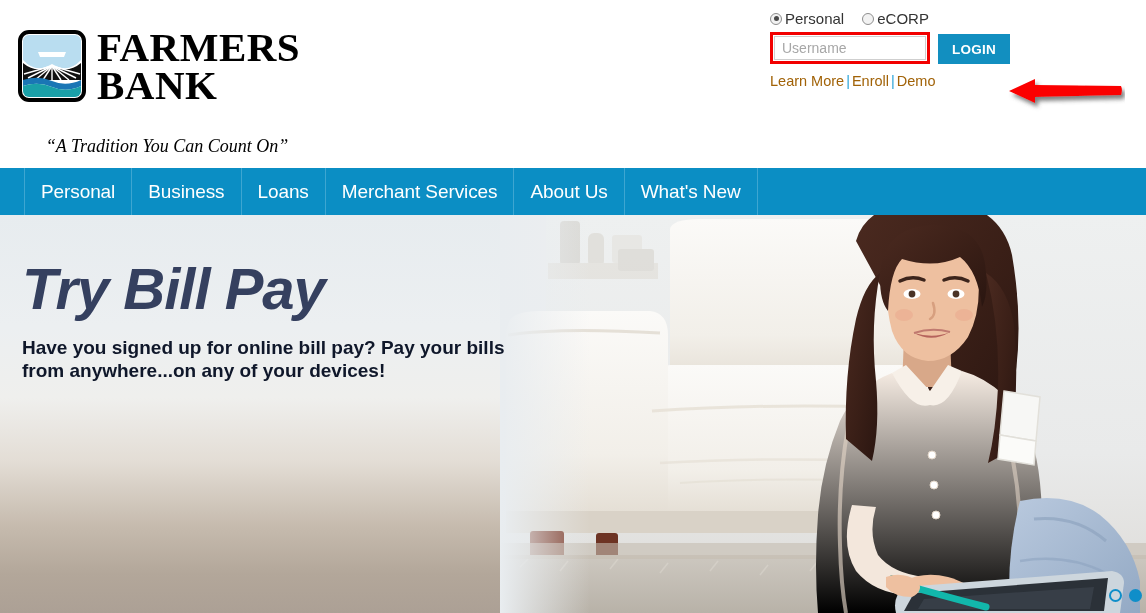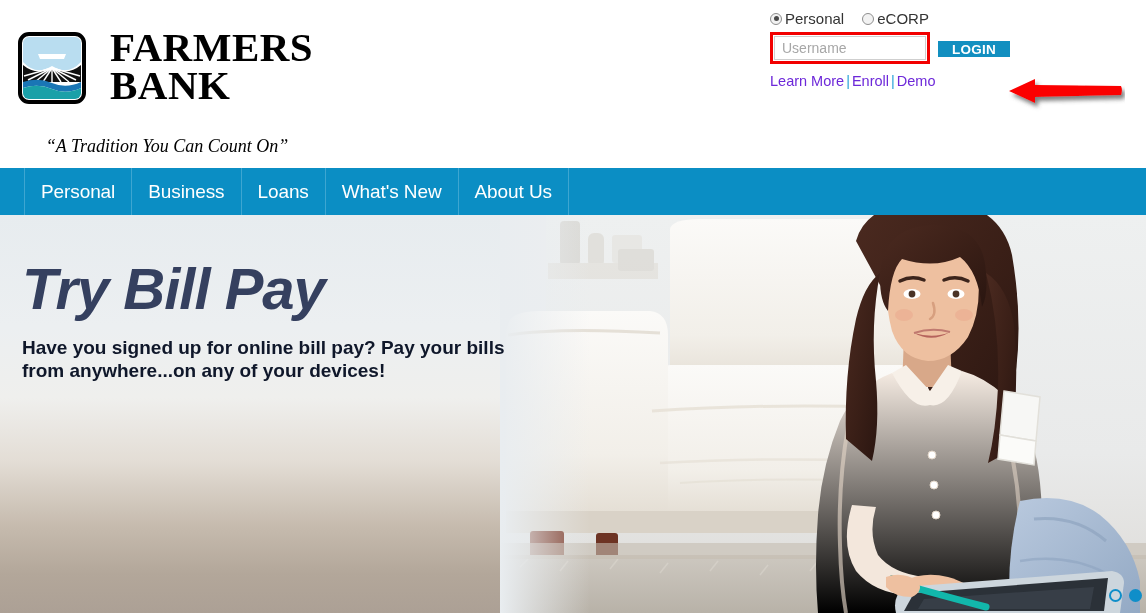--- a/index.html
+++ b/index.html
@@ -25,22 +25,21 @@
   
   .logo-block {
     position: absolute;
     left: 18px;
     top: 28px;
     width: 290px;
     height: 110px;
   }
   .logo-row {
     display: flex;
-    align-items: flex-end;
-    gap: 13px;
+    align-items: center;
   }
   .logo-mark {
     width: 68px;
     height: 72px;
     flex: 0 0 68px;
   }
   .logo-words {
     margin-left: 11px;
     padding-top: 1px;
   }
@@ -139,38 +138,38 @@
     font-family: "Liberation Sans", sans-serif;
     font-size: 14px;
     color: #333;
     padding: 0 7px;
     background: #ffffff;
   }
   .username-input::placeholder { color: #a7a7a7; }
   .login-button {
     margin-left: 8px;
     width: 72px;
-    height: 16px;
+    height: 30px;
     background: #128fc0;
     color: #ffffff;
     border: none;
     font-family: "Liberation Sans", sans-serif;
     font-size: 13.5px;
     font-weight: bold;
     letter-spacing: 0.3px;
     cursor: pointer;
   }
 
   .ob-links {
     margin: 9px 0 0 4px;
     font-size: 14.5px;
     color: #29a3d8;
   }
   .ob-links a {
-    color: #6d28d9;
+    color: #a16207;
     text-decoration: none;
   }
   .ob-links .sep { color: #29a3d8; margin: 0 2px; }
 
   
   .red-arrow {
     position: absolute;
     left: 1003px;
     top: 72px;
     width: 122px;
@@ -382,22 +381,23 @@
         <path d="M118 14 Q120 18 118 23 L32 25 L32 31 L6 19 L32 7 L32 13 Z" fill="#fb0000"></path>
       </g>
     </svg>
   </div>
 </div>
 
 <nav class="nav">
   <div class="nav-item">Personal</div>
   <div class="nav-item">Business</div>
   <div class="nav-item">Loans</div>
+  <div class="nav-item">Merchant Services</div>
+  <div class="nav-item">About Us</div>
   <div class="nav-item">What's New</div>
-  <div class="nav-item">About Us</div>
 </nav>
 
 <section class="hero">
   <div class="hero-bg"></div>
 
   <div class="hero-photo">
     <svg width="646" height="398" viewBox="0 0 646 398" xmlns="http://www.w3.org/2000/svg">
       <defs>
         <linearGradient id="wallg" x1="0" y1="0" x2="0" y2="1">
           <stop offset="0%" stop-color="#eef0f0"></stop>

